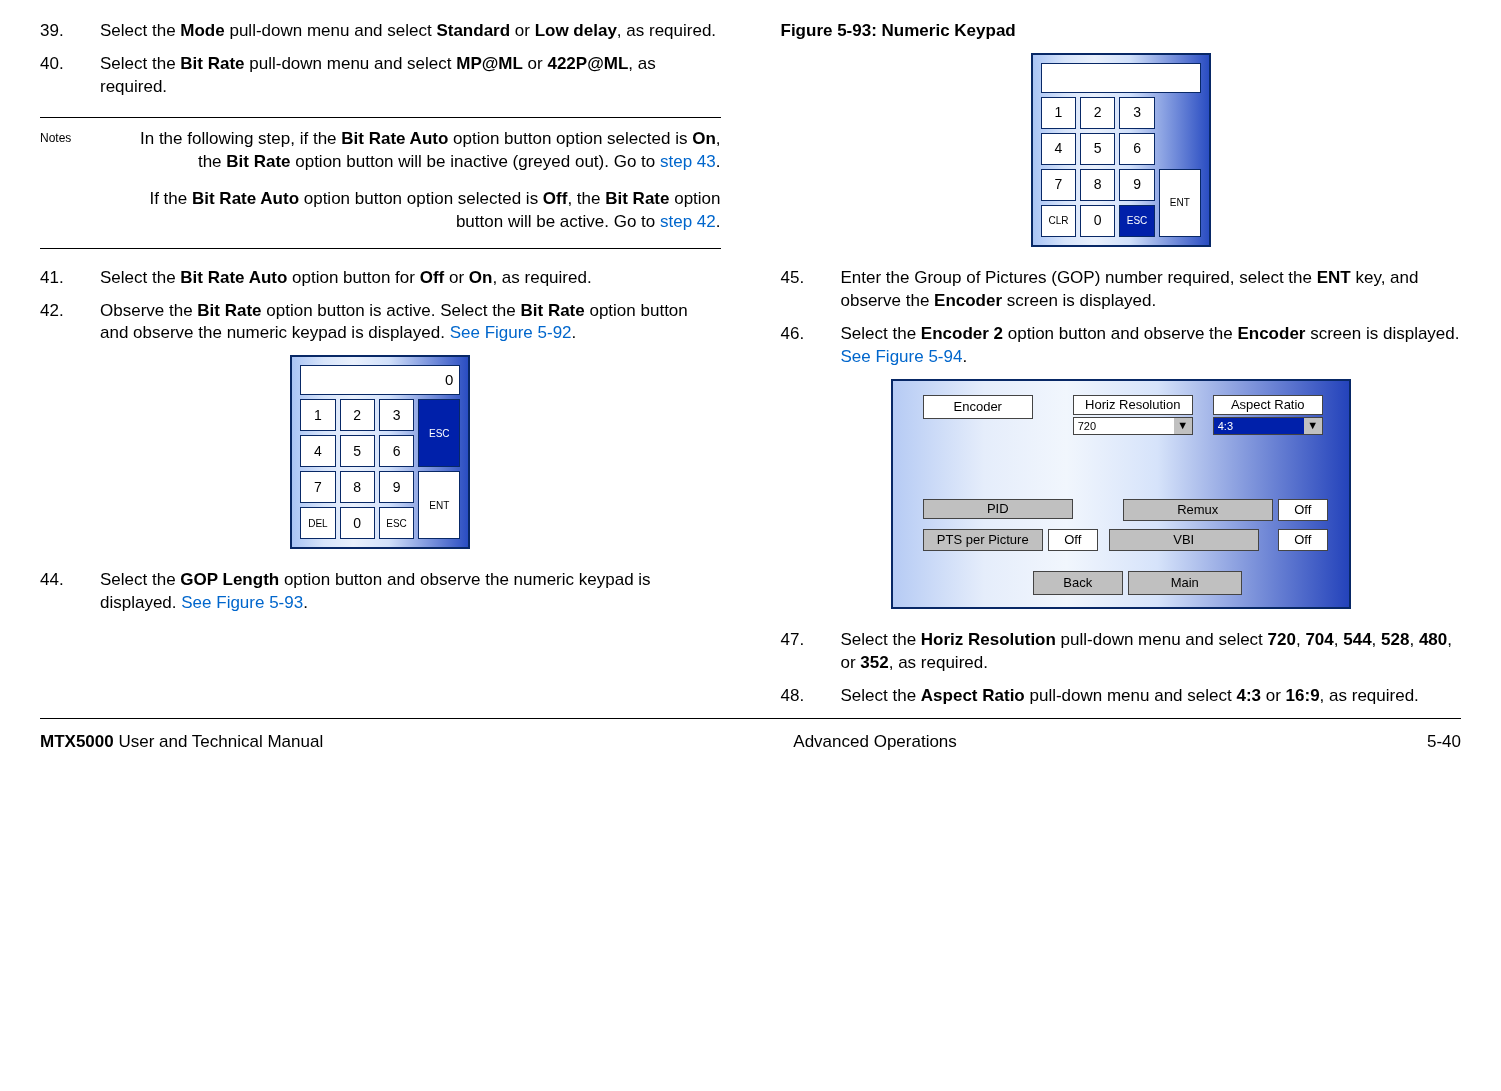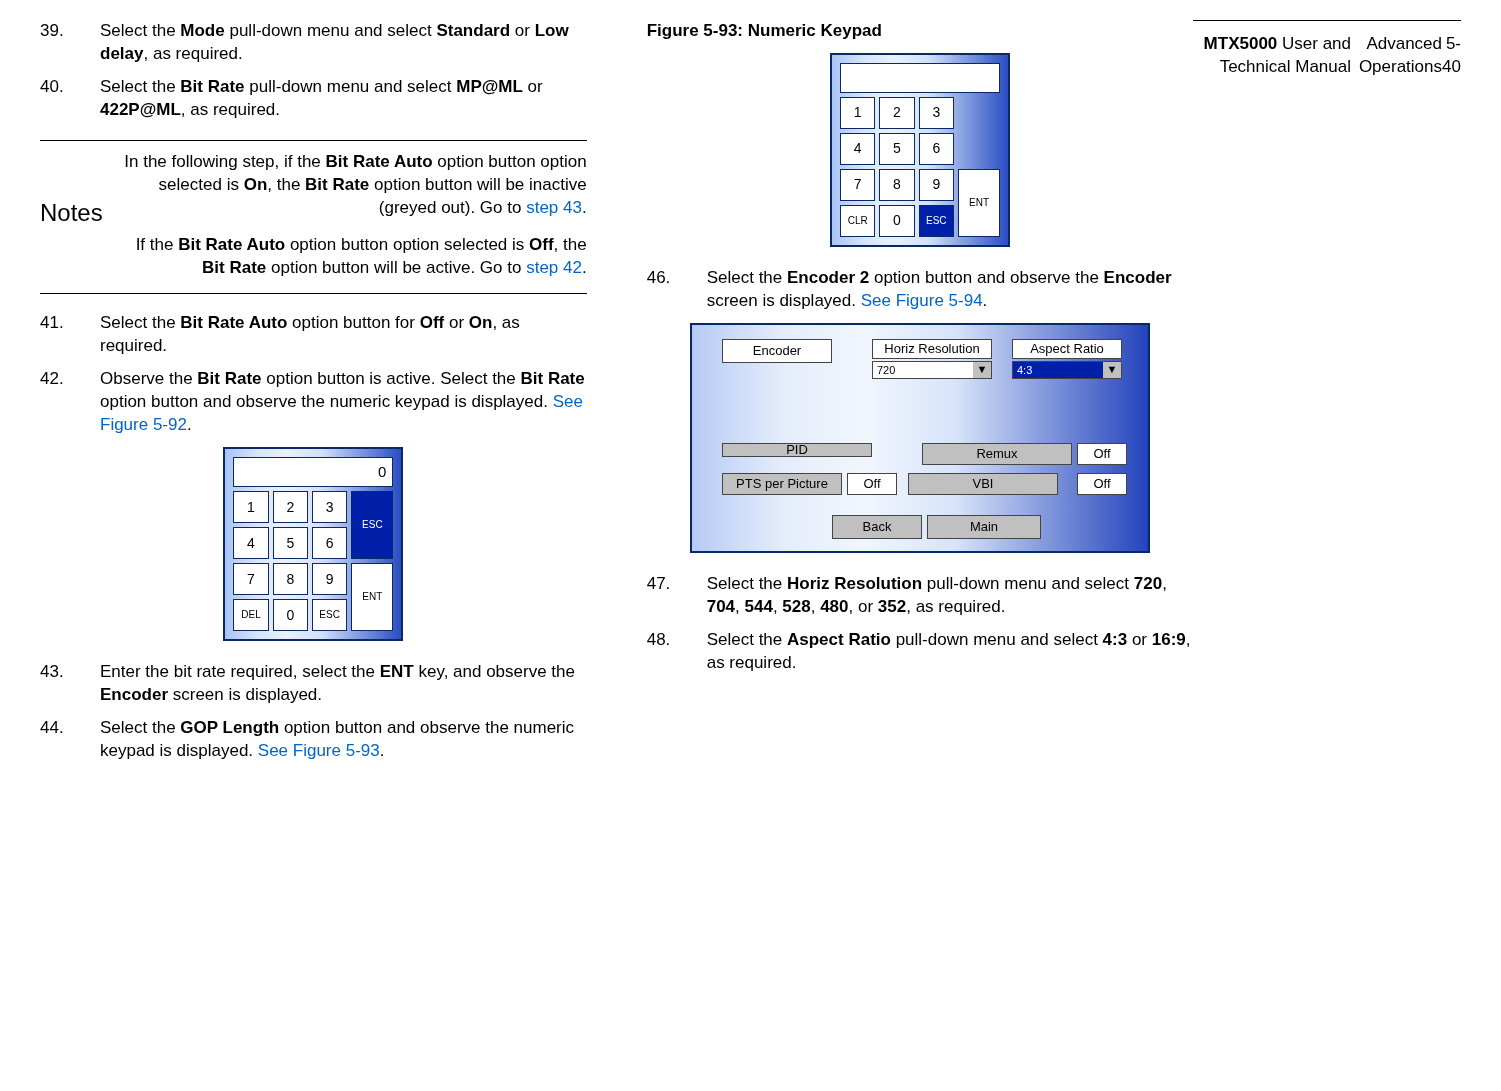--- a/index.html
+++ b/index.html
@@ -8,21 +8,21 @@
     padding: 20px 40px;
     font-family: Arial, Helvetica, sans-serif;
     font-size: 17px;
     line-height: 1.35;
     color: #000;
     background: #fff;
   }
   .page {
     width: 1421px;
     display: flex;
-    flex-direction: row;
+    flex-direction: column;
   }
   .columns {
     display: flex;
     gap: 60px;
   }
   .col {
     flex: 1;
   }
   .step {
     display: flex;
@@ -41,22 +41,21 @@
     border-top: 1px solid #000;
     border-bottom: 1px solid #000;
     padding: 10px 0;
     margin: 18px 0;
     display: flex;
   }
   .notes-label {
     width: 80px;
     flex-shrink: 0;
     padding-top: 2px;
-    font-size: 24px;
-    margin-top: 44px;
+    font-size: 12px;
   }
   .notes-body { flex: 1; }
   .notes-body p { margin: 0 0 14px 0; text-align: right; }
   .notes-body p:last-child { margin-bottom: 4px; }
   .fig-title {
     font-weight: bold;
     margin: 18px 0 10px 0;
   }
   .keypad-wrap {
     display: flex;
@@ -208,24 +207,20 @@
           </div>
         </div>
         <div class="kp-tall">
           <div class="kp-key blue small">ESC</div>
           <div class="kp-key small">ENT</div>
         </div>
       </div>
     </div>
   </div>
 
-  <div class="step">
-    <div class="step-num">43.</div>
-    <div class="step-body"><span>Enter the bit rate required, select the </span><span class="bold">ENT</span><span> key, and observe the </span><span class="bold">Encoder</span><span> screen is displayed.</span></div>
-  </div>
 
   <div class="step">
     <div class="step-num">44.</div>
     <div class="step-body"><span>Select the </span><span class="bold">GOP Length</span><span> option button and observe the numeric keypad is displayed.  </span><span class="link">See Figure 5-93</span><span>.</span></div>
   </div>
 
 </div>
 
 <div class="col">
 
@@ -257,41 +252,45 @@
           </div>
         </div>
         <div class="kp-tall">
           <div class="kp-key" style="visibility:hidden"></div>
           <div class="kp-key small">ENT</div>
         </div>
       </div>
     </div>
   </div>
 
+  <div class="step">
+    <div class="step-num">45.</div>
+    <div class="step-body"><span>Enter the Group of Pictures (GOP) number required, select the </span><span class="bold">ENT</span><span> key, and observe the </span><span class="bold">Encoder</span><span> screen is displayed.</span></div>
+  </div>
 
   <div class="step">
     <div class="step-num">46.</div>
     <div class="step-body"><span>Select the </span><span class="bold">Encoder 2</span><span> option button and observe the </span><span class="bold">Encoder</span><span> screen is displayed.  </span><span class="link">See Figure 5-94</span><span>.</span></div>
   </div>
 
   <div class="encoder-wrap">
     <div class="encoder">
       <div class="enc-btn enc-white" style="left:30px; top:14px; width:110px; height:24px;">Encoder</div>
       <div class="enc-btn enc-white" style="left:180px; top:14px; width:120px; height:20px;">Horiz Resolution</div>
       <div class="enc-dd" style="left:180px; top:36px; width:120px; height:18px;">
               <div class="val">720</div>
               <div class="arrow">▼</div>
             </div>
       <div class="enc-btn enc-white" style="left:320px; top:14px; width:110px; height:20px;">Aspect Ratio</div>
       <div class="enc-dd" style="left:320px; top:36px; width:110px; height:18px;">
               <div class="val enc-blue" style="background:#0020aa;color:#fff">4:3</div>
               <div class="arrow">▼</div>
             </div>
 
-      <div class="enc-btn" style="left:30px; top:118px; width:150px; height:14px;">PID</div>
+      <div class="enc-btn" style="left:30px; top:118px; width:150px; height:20px;">PID</div>
       <div class="enc-btn" style="left:230px; top:118px; width:150px; height:22px;">Remux</div>
       <div class="enc-btn enc-white" style="left:385px; top:118px; width:50px; height:22px;">Off</div>
 
       <div class="enc-btn" style="left:30px; top:148px; width:120px; height:22px;">PTS per Picture</div>
       <div class="enc-btn enc-white" style="left:155px; top:148px; width:50px; height:22px;">Off</div>
       <div class="enc-btn" style="left:216px; top:148px; width:150px; height:22px;">VBI</div>
       <div class="enc-btn enc-white" style="left:385px; top:148px; width:50px; height:22px;">Off</div>
 
       <div class="enc-btn" style="left:140px; top:190px; width:90px; height:24px;">Back</div>
       <div class="enc-btn" style="left:235px; top:190px; width:114px; height:24px;">Main</div>

